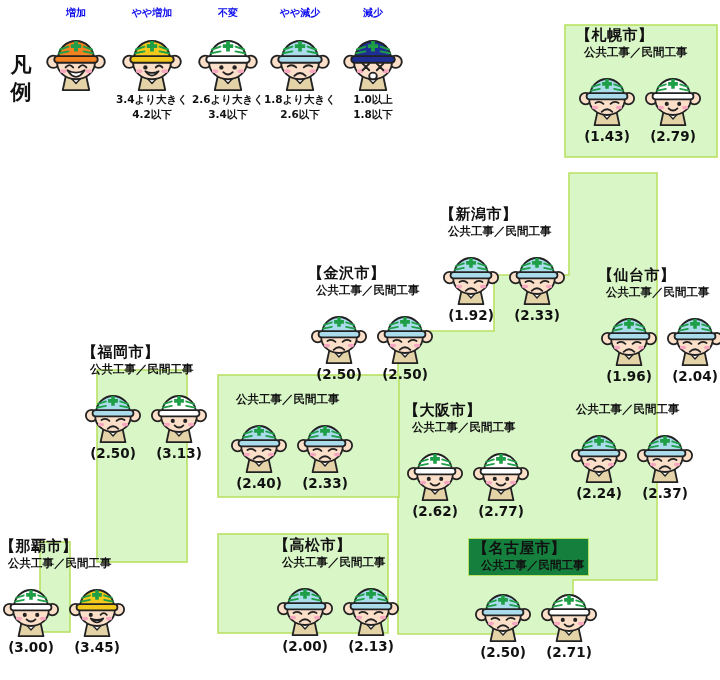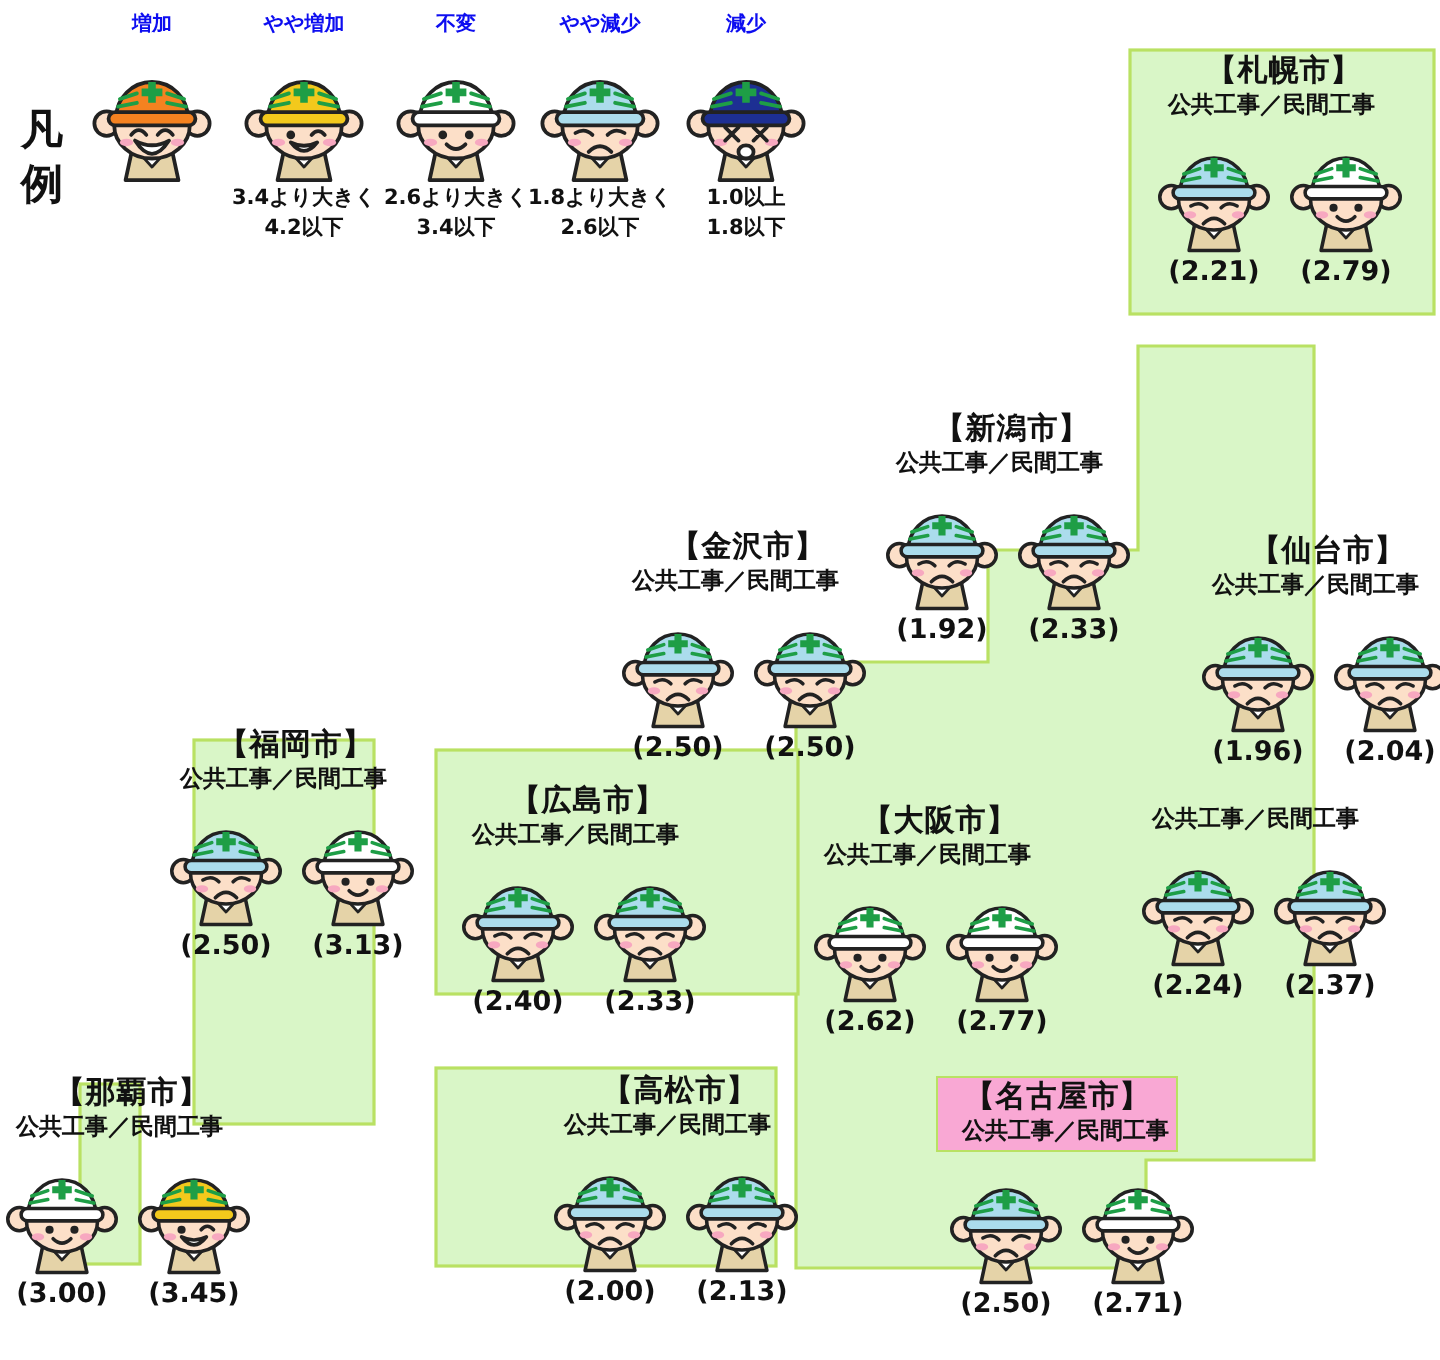--- a/index.html
+++ b/index.html
@@ -8,28 +8,28 @@
     --legend-blue:#0d0df0;
     --ink:#111111;
   }
   html,body{margin:0;padding:0;background:#ffffff;}
   body{font-family:"DejaVu Sans","Liberation Sans",sans-serif;color:var(--ink);}
   .canvas{position:relative;width:720px;height:680px;overflow:hidden;background:#fff;}
   .map-svg{position:absolute;left:0;top:0;}
   .region{fill:var(--map-fill);stroke:var(--map-stroke);stroke-width:1.6;}
   
   .city{position:absolute;width:136px;}
-  .city-name{font-size:15px;font-weight:bold;white-space:nowrap;padding-left:4px;letter-spacing:0.5px;line-height:18px;text-align:center;}
+  .city-name{font-size:15px;font-weight:bold;white-space:nowrap;padding-left:4px;letter-spacing:0.5px;line-height:18px;}
   .city-subtitle{font-size:11.5px;font-weight:bold;white-space:nowrap;padding-left:12px;line-height:15px;margin-top:1px;}
   .faces{display:flex;gap:8px;justify-content:center;margin-top:3px;}
   .face-slot{width:58px;height:64px;}
   .face-slot svg{width:100%;height:100%;display:block;}
   .values{display:flex;gap:8px;justify-content:center;margin-top:1px;}
   .values span{width:58px;text-align:center;font-size:13.5px;font-weight:bold;white-space:nowrap;}
-  .label-box{display:inline-block;background:#f9a8d4;border:1.5px solid var(--map-stroke);padding:0 3px 2px 0;}
+  .label-box{display:inline-block;background:#15803d;border:1.5px solid var(--map-stroke);padding:0 3px 2px 0;}
   
   .legend-title{position:absolute;left:8px;top:52px;width:26px;font-size:21px;font-weight:bold;line-height:27px;text-align:center;}
   .legend-item{position:absolute;top:4px;width:80px;text-align:center;}
   .li-label{font-size:10px;font-weight:bold;color:var(--legend-blue);white-space:nowrap;line-height:18px;}
   .li-face{width:62px;height:68px;margin:2px auto 0;}
   .li-face svg{width:100%;height:100%;display:block;}
   .li-range{font-size:10.5px;font-weight:bold;line-height:1.45;white-space:nowrap;}
 </style>
 </head>
 <body>
@@ -213,21 +213,21 @@
     <path d="M30,18 h4 v3.5 h3.5 v4 h-3.5 v3.5 h-4 v-3.5 h-3.5 v-4 h3.5 Z" fill="#1e9e46"></path>
     <ellipse cx="18.5" cy="50" rx="3.5" ry="2" fill="#f7a8c0"></ellipse>
     <ellipse cx="45.5" cy="50" rx="3.5" ry="2" fill="#f7a8c0"></ellipse>
     <circle cx="25" cy="46" r="2.3" fill="#222222"></circle>
             <circle cx="39" cy="46" r="2.3" fill="#222222"></circle>
       <path d="M27,51 Q32,56 37,51" stroke="#222222" stroke-width="2" fill="none" stroke-linecap="round"></path>
   </svg>
         </div>
     </div>
     <div class="values">
-      <span>(2.21)</span>
+      <span>(1.43)</span>
       <span>(2.79)</span>
     </div>
   </div>
 
   <div class="city" style="left:436px;top:205px">
     <div class="city-name">【新潟市】</div>
     <div class="city-subtitle">公共工事／民間工事</div>
     <div class="faces">
       <div class="face-slot">
           <svg viewBox="0 0 64 72" xmlns="http://www.w3.org/2000/svg">
@@ -365,21 +365,21 @@
       <path d="M26,55 Q32,49 38,55" stroke="#222222" stroke-width="2" fill="none" stroke-linecap="round"></path>
   </svg>
         </div>
     </div>
     <div class="values">
       <span>(2.50)</span>
       <span>(2.50)</span>
     </div>
   </div>
 
-  <div class="city" style="left:78px;top:363px">
+  <div class="city" style="left:78px;top:343px">
     <div class="city-name">【福岡市】</div>
     <div class="city-subtitle">公共工事／民間工事</div>
     <div class="faces">
       <div class="face-slot">
           <svg viewBox="0 0 64 72" xmlns="http://www.w3.org/2000/svg">
     <circle cx="8" cy="40" r="6.5" fill="#fcdfc8" stroke="#222222" stroke-width="2"></circle>
     <circle cx="56" cy="40" r="6.5" fill="#fcdfc8" stroke="#222222" stroke-width="2"></circle>
     <path d="M21,56 L18,70 L46,70 L43,56 Z" fill="#e5d3a8" stroke="#222222" stroke-width="2" stroke-linejoin="round"></path>
     <path d="M26.5,57 L32,63 L37.5,57 Z" fill="#ffffff" stroke="#222222" stroke-width="1.5" stroke-linejoin="round"></path>
     <ellipse cx="32" cy="41" rx="20" ry="17.5" fill="#fcdfc8" stroke="#222222" stroke-width="2"></ellipse>
@@ -415,21 +415,20 @@
   </svg>
         </div>
     </div>
     <div class="values">
       <span>(2.50)</span>
       <span>(3.13)</span>
     </div>
   </div>
 
   <div class="city" style="left:224px;top:391px">
-    <div class="city-name">【広島市】</div>
     <div class="city-subtitle">公共工事／民間工事</div>
     <div class="faces">
       <div class="face-slot">
           <svg viewBox="0 0 64 72" xmlns="http://www.w3.org/2000/svg">
     <circle cx="8" cy="40" r="6.5" fill="#fcdfc8" stroke="#222222" stroke-width="2"></circle>
     <circle cx="56" cy="40" r="6.5" fill="#fcdfc8" stroke="#222222" stroke-width="2"></circle>
     <path d="M21,56 L18,70 L46,70 L43,56 Z" fill="#e5d3a8" stroke="#222222" stroke-width="2" stroke-linejoin="round"></path>
     <path d="M26.5,57 L32,63 L37.5,57 Z" fill="#ffffff" stroke="#222222" stroke-width="1.5" stroke-linejoin="round"></path>
     <ellipse cx="32" cy="41" rx="20" ry="17.5" fill="#fcdfc8" stroke="#222222" stroke-width="2"></ellipse>
     <path d="M13,37 a19,19 0 0 1 38,0 Z" fill="#abdcec" stroke="#222222" stroke-width="2" stroke-linejoin="round"></path>

